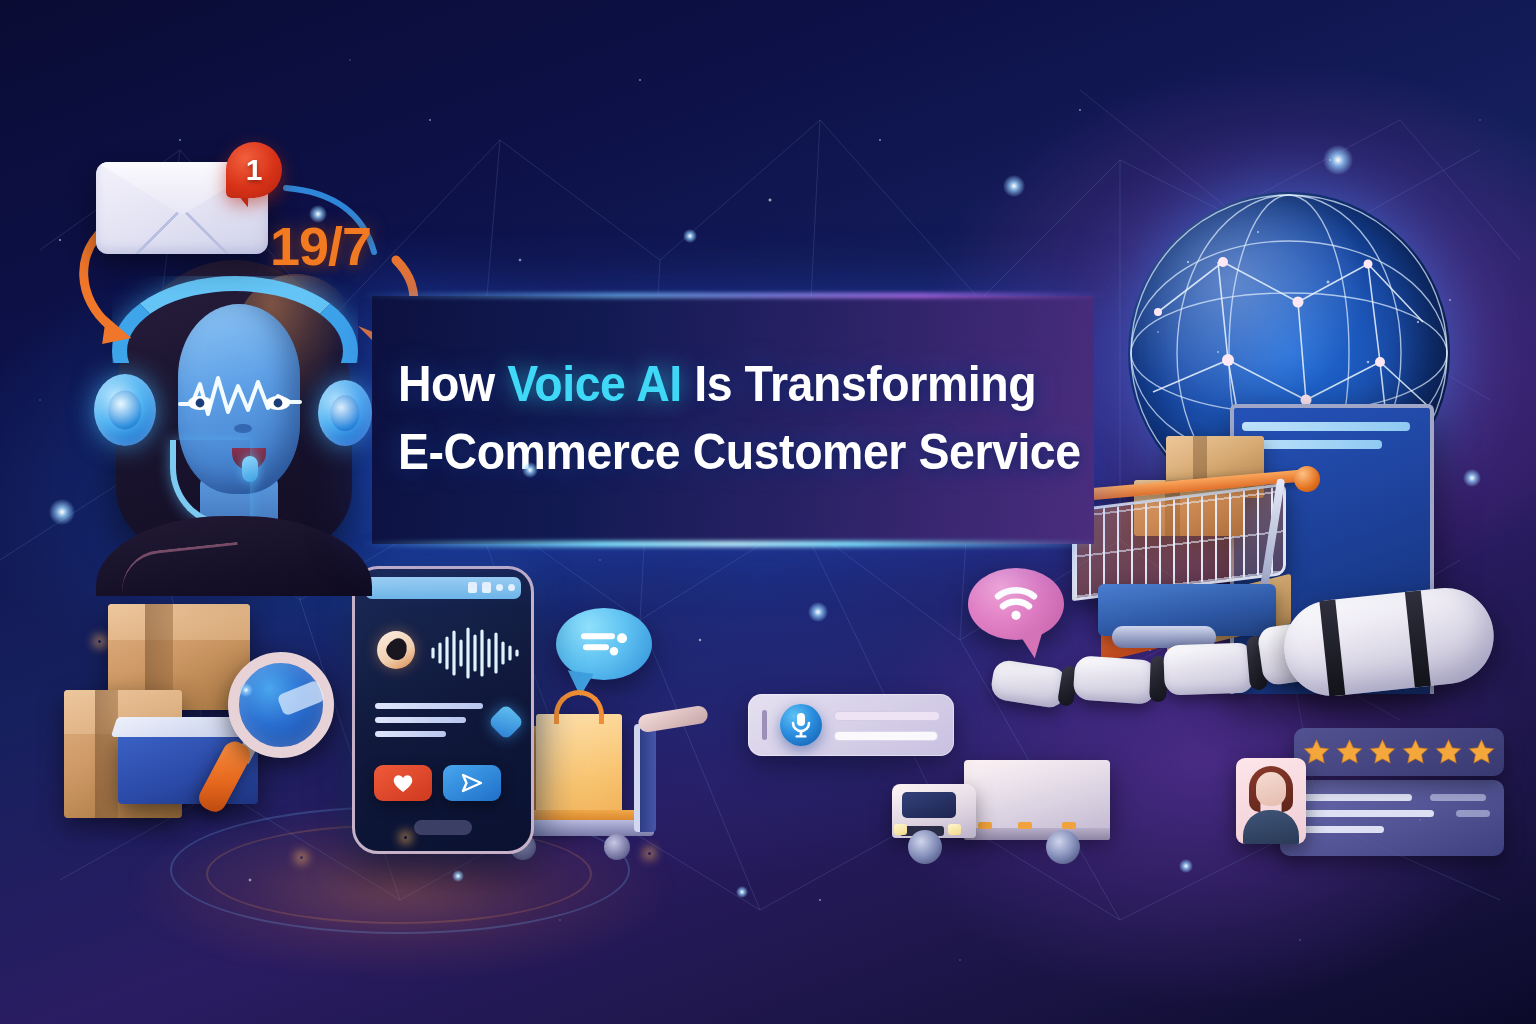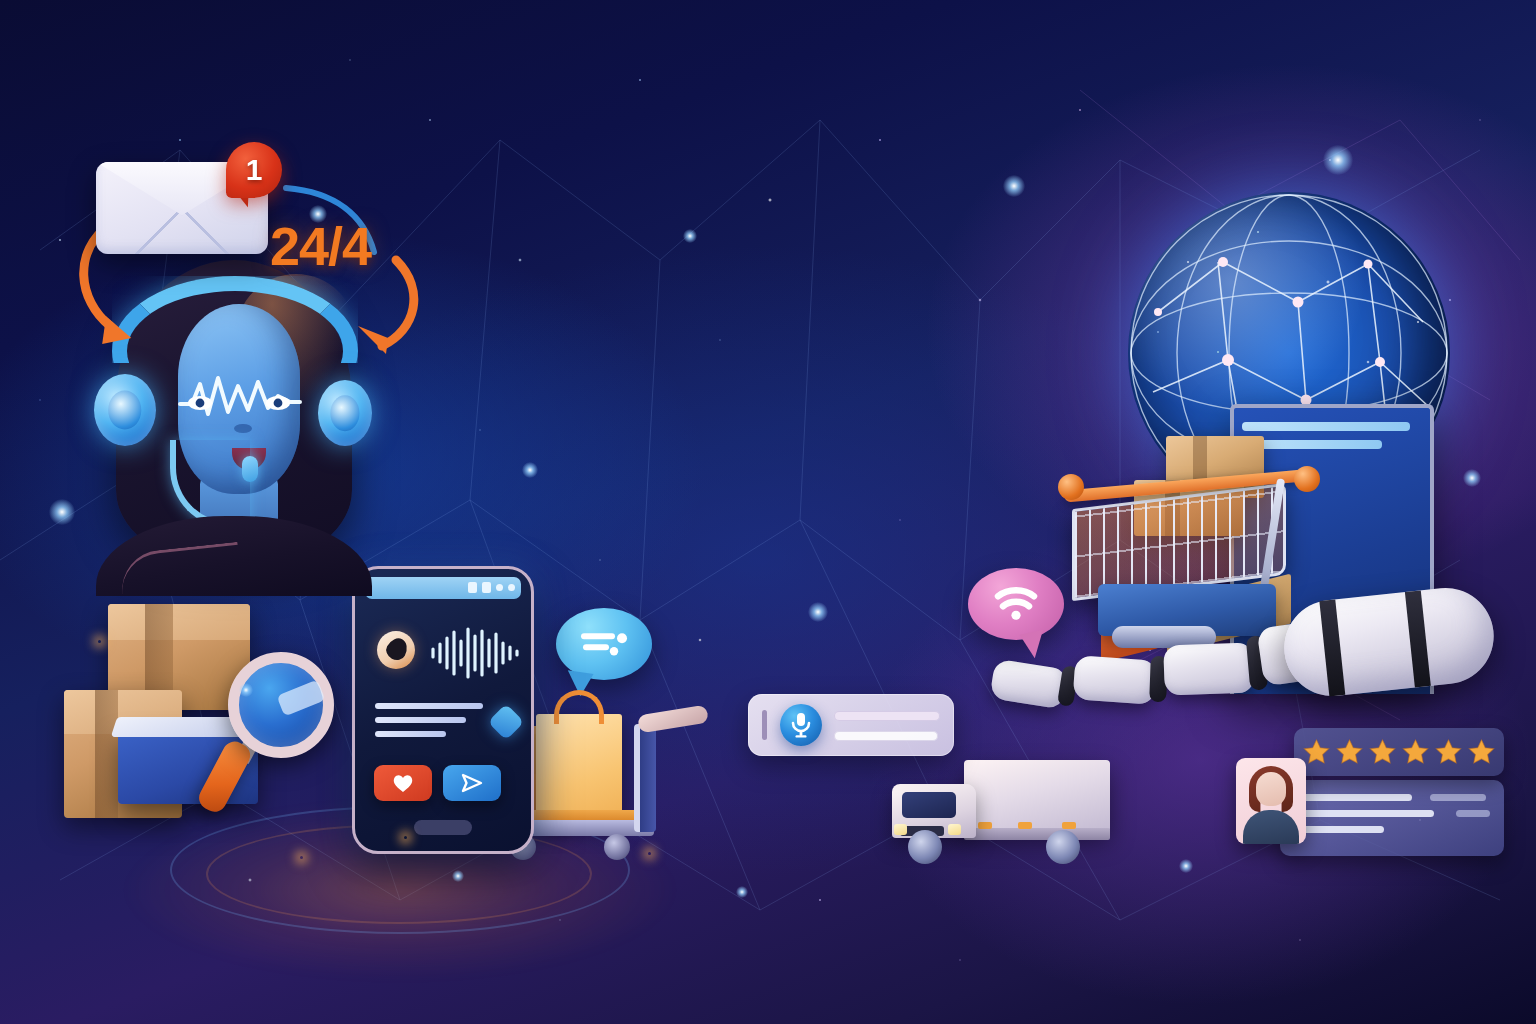--- a/index.html
+++ b/index.html
@@ -918,23 +918,27 @@
       <path d="M322 120 C352 150, 342 190, 308 206" fill="none" stroke="#f0762a" stroke-width="9" stroke-linecap="round"></path>
       <path d="M314 198 L284 186 L312 214 Z" fill="#f0762a"></path>
       <path d="M212 48 C262 52, 290 76, 300 112" fill="none" stroke="#2e86d8" stroke-width="6" stroke-linecap="round"></path>
     </svg>
     <div class="envelope">
       <span class="env-flap"></span>
       <span class="env-flap-fill"></span>
     </div>
     <span class="badge-tail"></span>
     <div class="badge-1">1</div>
-    <div class="label-247">24/4</div>
-  </div>
-
+    <div class="label-247">19/7</div>
+  </div>
+
+  <div class="title-banner">
+    <div class="title-line l1"><span>How </span><span class="accent">Voice AI</span><span> Is Transforming</span></div>
+    <div class="title-line l2">E-Commerce Customer Service</div>
+  </div>
 
 <div class="glowdot" style="left: 49px; top: 499px; width: 26px; height: 26px;"></div>
     <div class="glowdot" style="left: 309px; top: 205px; width: 18px; height: 18px;"></div>
     <div class="glowdot" style="left: 522px; top: 462px; width: 16px; height: 16px;"></div>
     <div class="glowdot" style="left: 808px; top: 602px; width: 20px; height: 20px;"></div>
     <div class="glowdot" style="left: 1003px; top: 175px; width: 22px; height: 22px;"></div>
     <div class="glowdot" style="left: 1323px; top: 145px; width: 30px; height: 30px;"></div>
     <div class="glowdot" style="left: 1463px; top: 469px; width: 18px; height: 18px;"></div>
     <div class="glowdot" style="left: 683px; top: 229px; width: 14px; height: 14px;"></div>
     <div class="glowdot" style="left: 239px; top: 683px; width: 14px; height: 14px;"></div>

